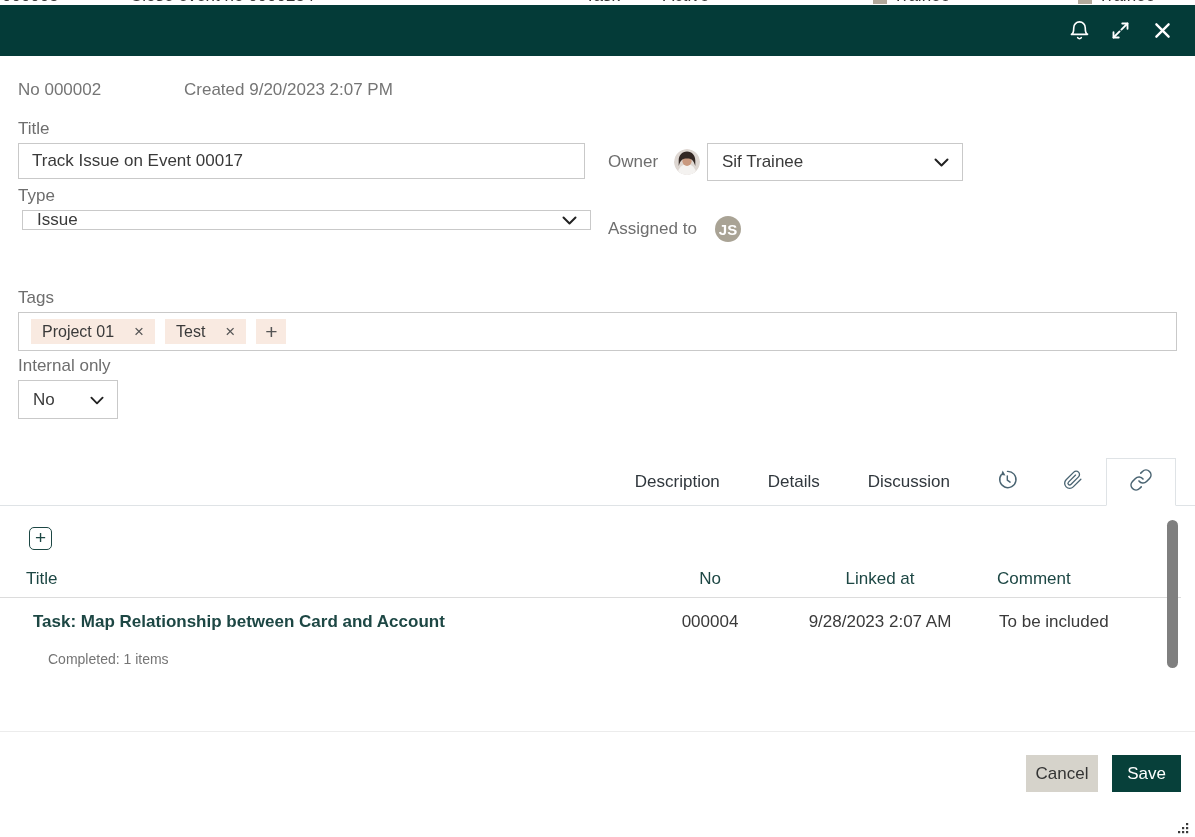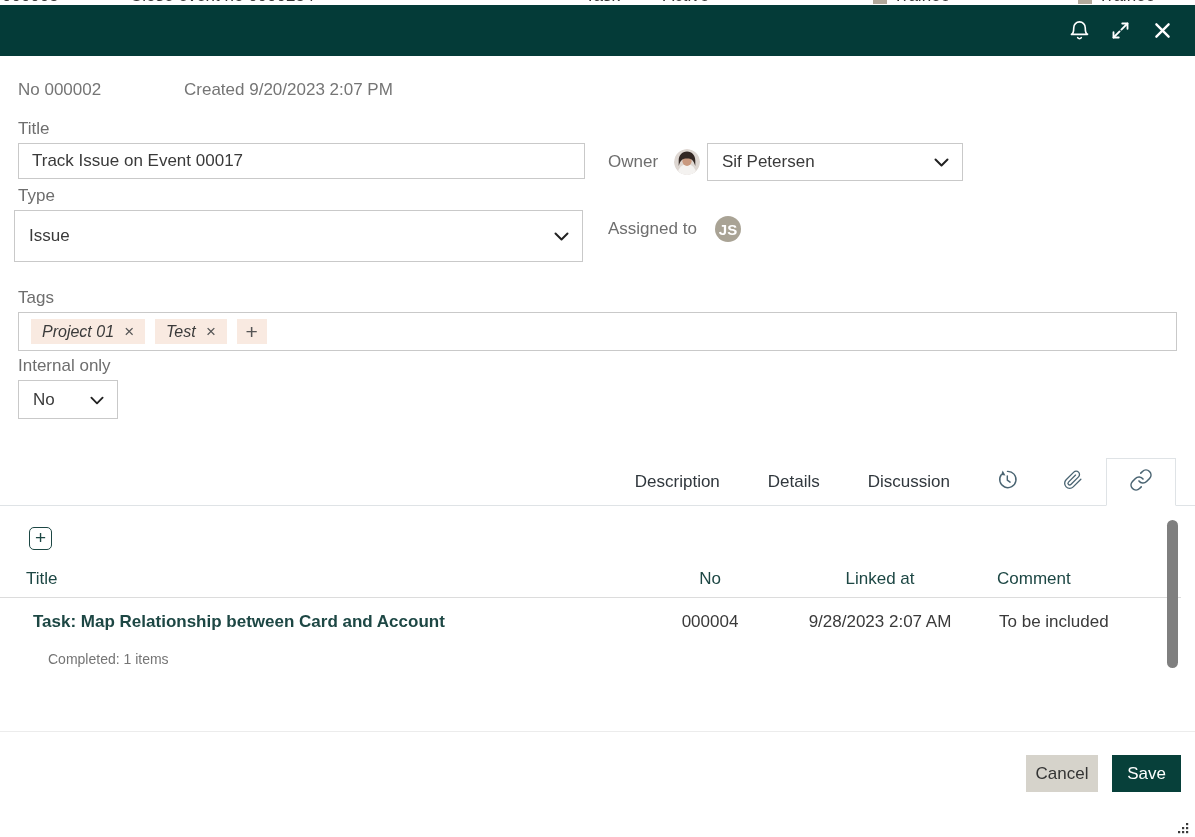--- a/index.html
+++ b/index.html
@@ -27,22 +27,22 @@
                 color:#3a3a3a; padding:0 13px; outline:none; }
   .sel { position:absolute; border:1px solid #c9c9c9; background:#fff; display:flex; align-items:center;
          padding:0 14px; font-size:17px; color:#3a3a3a; cursor:pointer; }
   .sel .chev { position:absolute; right:13px; top:50%; transform:translateY(-50%); }
   .avatar { position:absolute; width:26px; height:26px; border-radius:50%; overflow:hidden; }
   .avatar-initials { background:#a9a395; color:#fff; font-size:15px; font-weight:bold;
                      display:flex; align-items:center; justify-content:center; }
   
   .tags-box { position:absolute; left:18px; top:312px; width:1159px; height:39px; border:1px solid #c9c9c9;
               display:flex; align-items:center; gap:10px; padding:0 12px; }
-  .chip { background:#f9eae1; height:25px; display:flex; align-items:center; gap:10px; padding:0 11px;
-          font-size:16px; color:#3a3a3a;font-style:italic; }
+  .chip { background:#f9eae1; height:25px; display:flex; align-items:center; gap:20px; padding:0 11px;
+          font-size:16px; color:#3a3a3a; }
   .chip .x { color:#555; font-size:17px; cursor:pointer; line-height:1; }
   .chip-add { background:#f9eae1; width:30px; height:25px; display:flex; align-items:center; justify-content:center;
               font-size:21px; color:#555; cursor:pointer; }
   
   .tabbar { position:absolute; left:0; top:458px; width:100%; height:48px; border-bottom:1px solid #dfe3e6;
             display:flex; justify-content:flex-end; align-items:stretch; padding-right:19px; }
   .tab { display:flex; align-items:center; padding:0 24px; font-size:17px; color:#30373d; cursor:pointer; white-space:nowrap; }
   .tab-ic { width:66px; display:flex; align-items:center; justify-content:center; cursor:pointer; }
   .tab-ic.selected { width:70px; background:#fff; border:1px solid #dfe3e6; border-bottom:1px solid #fff; margin-bottom:-1px; }
   
@@ -119,30 +119,30 @@
         </defs>
       <g clip-path="url(#av)">
         <rect width="26" height="26" fill="#ded7d2"></rect>
         <path d="M4 24a9 9 0 0 1 18 0v3H4z" fill="#f4f2f0"></path>
         <circle cx="13" cy="12.3" r="4.6" fill="#c9997f"></circle>
         <path d="M13 2.6c-5.2 0-8.3 4-8.3 9.2v5.2c1.8-6.2 3.9-7.6 8.3-7.6s6.5 1.4 8.3 7.6v-5.2c0-5.2-3.1-9.2-8.3-9.2z" fill="#332824"></path>
       </g>
     </svg>
   </div>
   <div class="sel" style="left:707px; top:143px; width:256px; height:38px">
-    <span>Sif Petersen</span>
+    <span>Sif Trainee</span>
     <span class="chev">
       <svg width="15" height="9" viewBox="0 0 15 9" fill="none" stroke="#222" stroke-width="2" stroke-linecap="round" stroke-linejoin="round">
           <path d="M1.5 1.5l6 6 6-6"></path>
         </svg>
     </span>
   </div>
 
   <div class="lbl" style="left:18px; top:186px">Type</div>
-  <div class="sel" style="left:14px; top:210px; width:569px; height:52px">
+  <div class="sel" style="left:22px; top:210px; width:569px; height:20px">
     <span>Issue</span>
     <span class="chev">
       <svg width="15" height="9" viewBox="0 0 15 9" fill="none" stroke="#222" stroke-width="2" stroke-linecap="round" stroke-linejoin="round">
           <path d="M1.5 1.5l6 6 6-6"></path>
         </svg>
     </span>
   </div>
 
   <div class="lbl" style="left:608px; top:219px">Assigned to</div>
   <div class="avatar avatar-initials" style="left:715px; top:216px">JS</div>

